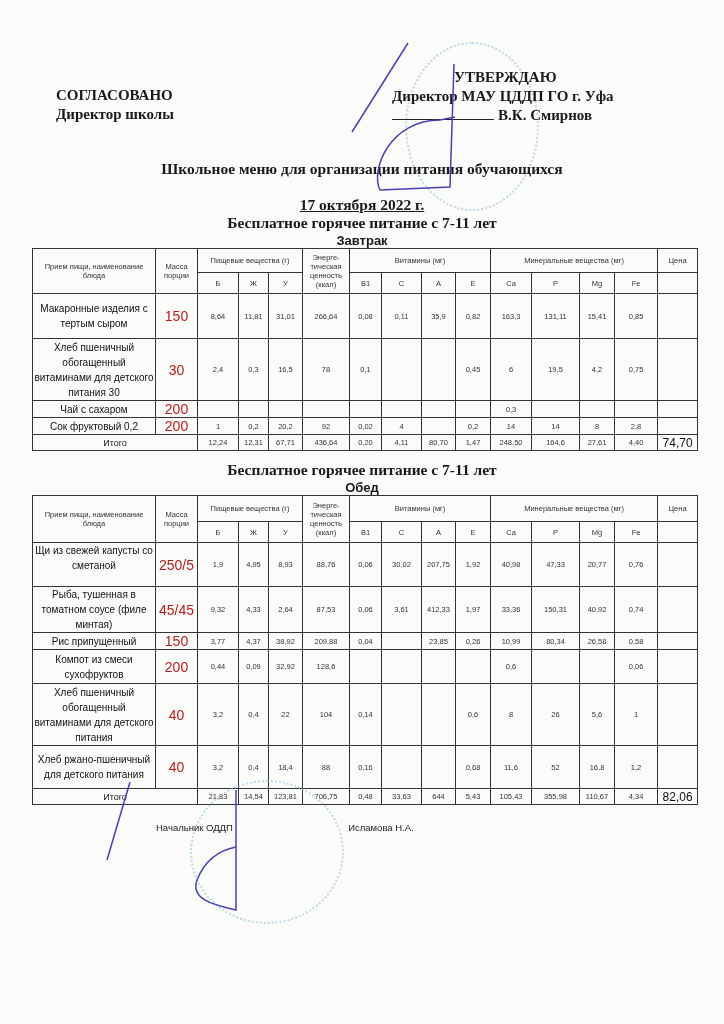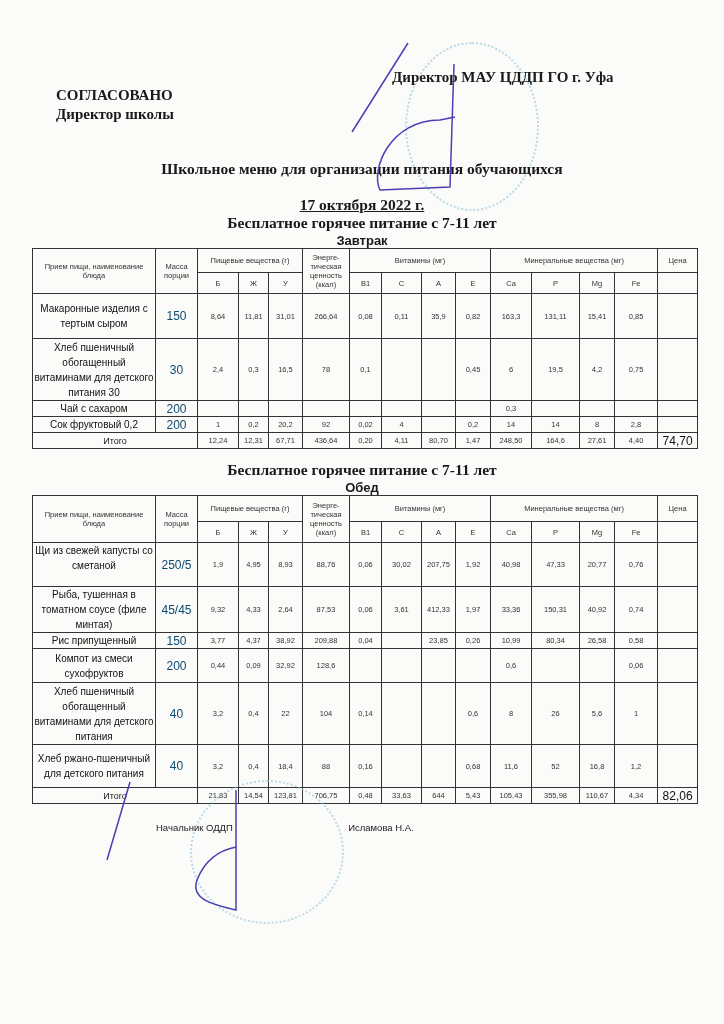--- a/index.html
+++ b/index.html
@@ -10,41 +10,43 @@
   .hdr-right { left:392px; top:68px; font-size:15px; line-height:19px; }
   .hdr-right .r1 { padding-left:62px; }
   .hdr-right .r3 { padding-left:0; }
   .sigline { display:inline-block; width:102px; border-bottom:1px solid #222; height:12px; vertical-align:baseline; margin-right:4px; }
   .title { left:0; width:724px; text-align:center; font-size:15.5px; }
   .meal { left:0; width:724px; text-align:center; font-size:13px; font-weight:bold; font-family:"Liberation Sans", sans-serif; }
   table.menu { position:absolute; left:32px; border-collapse:collapse; table-layout:fixed; }
   table.menu td, table.menu th { border:1px solid #333; padding:0; text-align:center; vertical-align:middle; font-weight:normal; overflow:hidden; }
   th { font-size:7.5px; line-height:9px; color:#333; }
   td.name { text-align:left; font-size:10px; line-height:15px; padding-left:2px; color:#111; }
-  td.mass { font-size:12px; color:#0c4a6e; }
+  td.mass { font-size:14px; color:#b91c1c; }
   td.v { font-size:7.5px; color:#333; }
   td.total-label { text-align:left; font-size:9px; font-weight:bold; padding-left:3px;margin-top:44px; }
   td.price { font-size:12px; font-weight:bold; color:#111; }
   .footer { left:130px; top:822px; font-size:9.5px; color:#222; }
   .footer span { display:inline-block;padding-left:26px; }
   .stamp { border-radius:50%; border:2px dotted #8fc3de; opacity:0.6; }
   .ink { position:absolute; }
 </style>
 </head>
 <body>
 
 <div class="abs serif hdr-left">
   <div>СОГЛАСОВАНО</div>
   <div>Директор школы</div>
 </div>
 
 <div class="abs stamp" style="left:405px; top:42px; width:130px; height:165px;"></div>
 
 <div class="abs serif hdr-right">
+  <div class="r1">УТВЕРЖДАЮ</div>
   <div>Директор МАУ ЦДДП ГО г. Уфа</div>
+  <div class="r3" style="padding-left:0;"><span class="sigline"></span><span>В.К. Смирнов</span></div>
 </div>
 
 <div class="abs serif title" style="top:160px;">Школьное меню для организации питания обучающихся</div>
 <div class="abs serif title" style="top:196px;text-decoration:underline;">17 октября 2022 г.</div>
 <div class="abs serif title" style="top:214px;">Бесплатное горячее питание с 7-11 лет</div>
 <div class="abs meal" style="top:233px;">Завтрак</div>
 
 <table class="menu" style="top:248px; width:665px;">
   <colgroup>
     <col style="width:123px">

